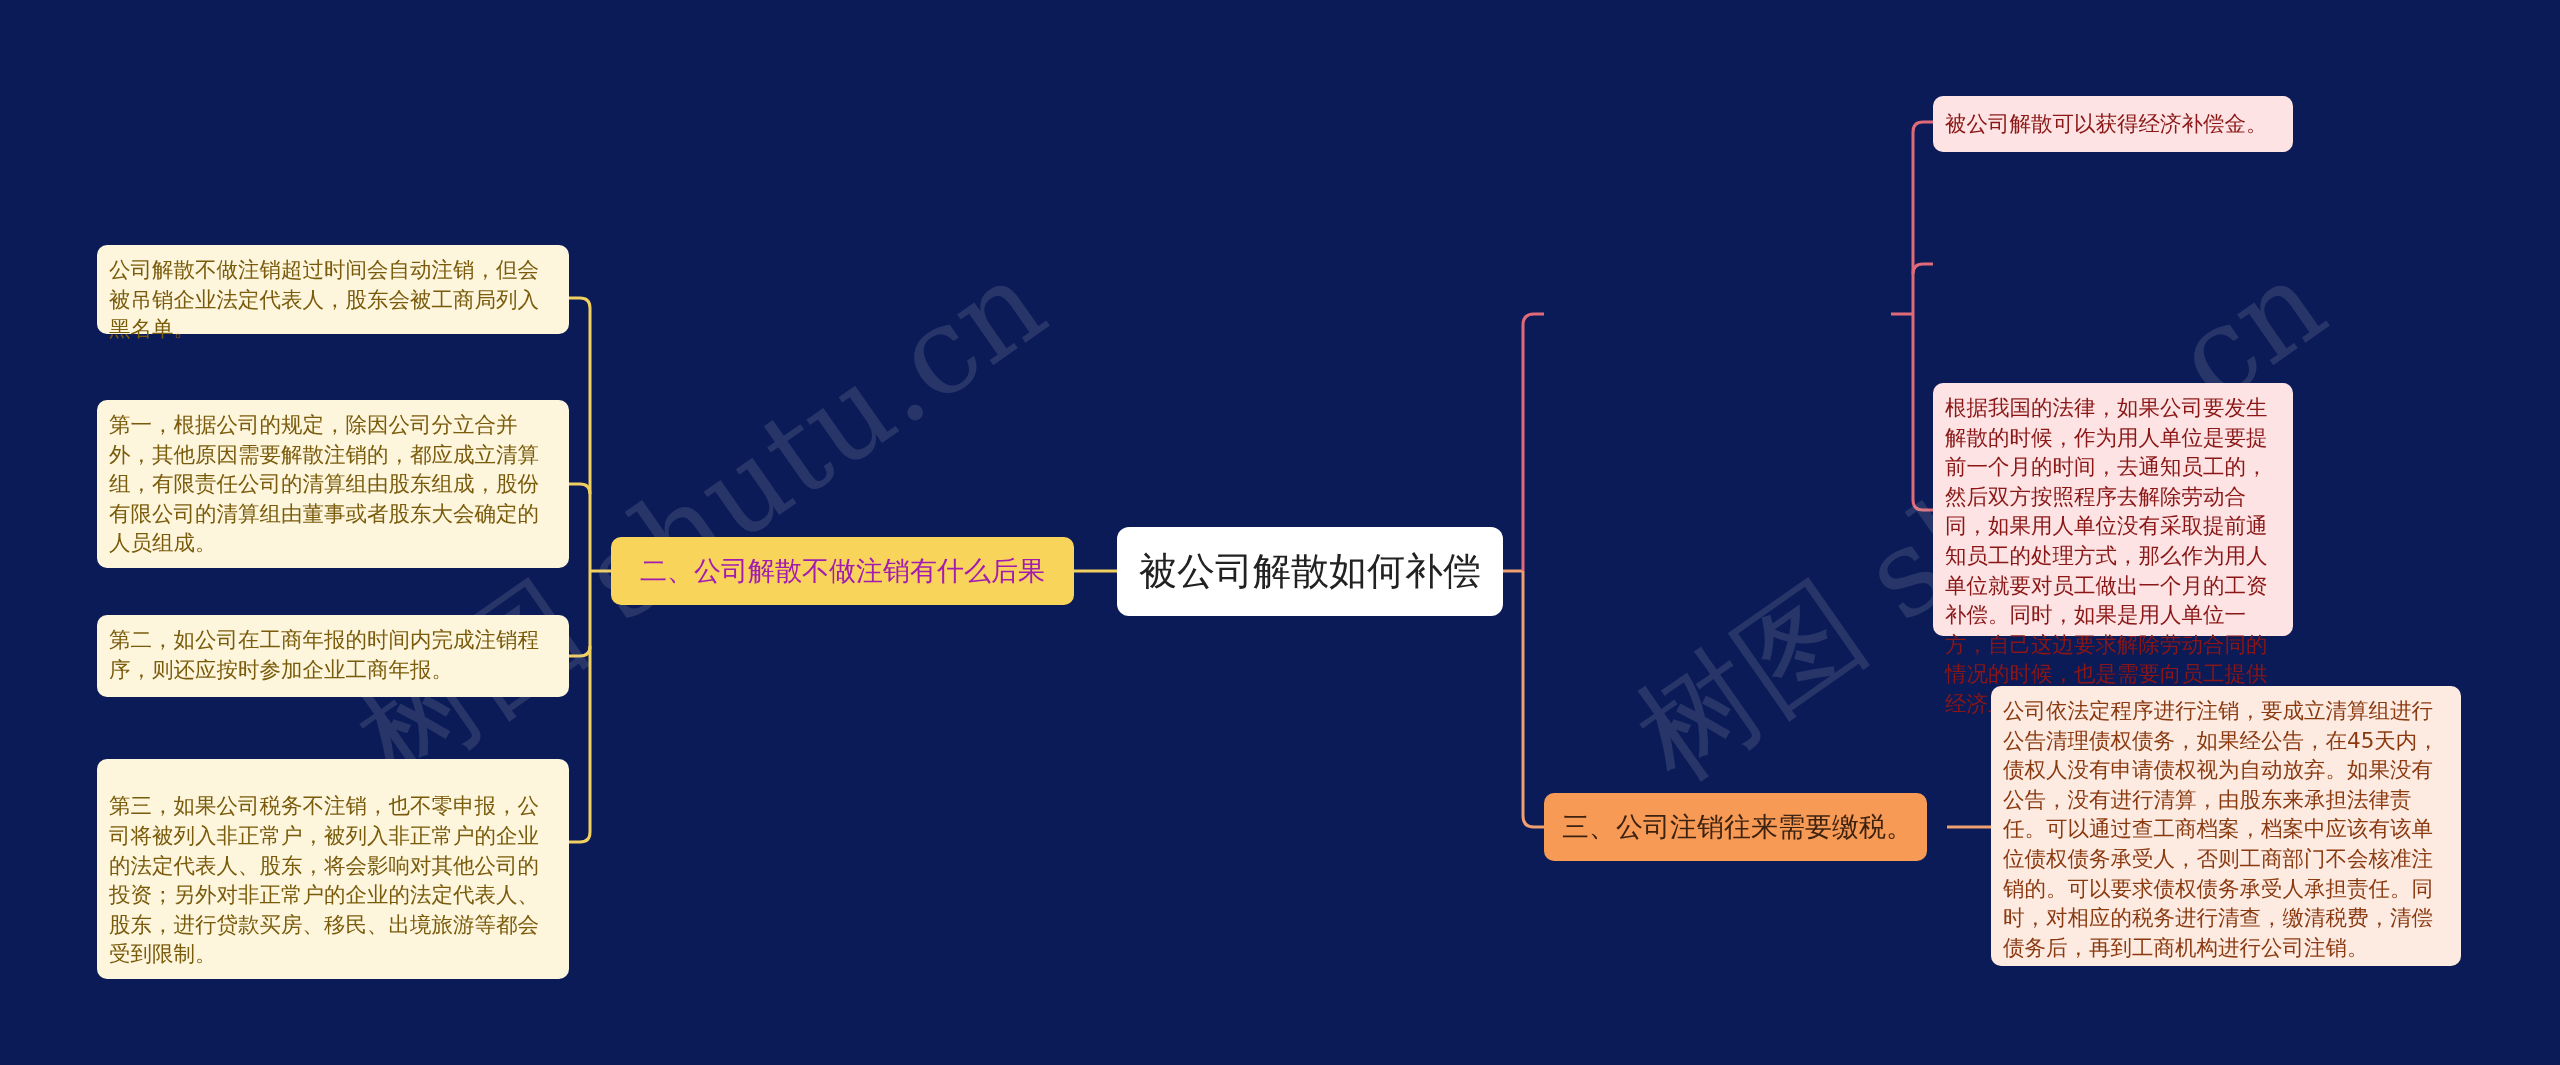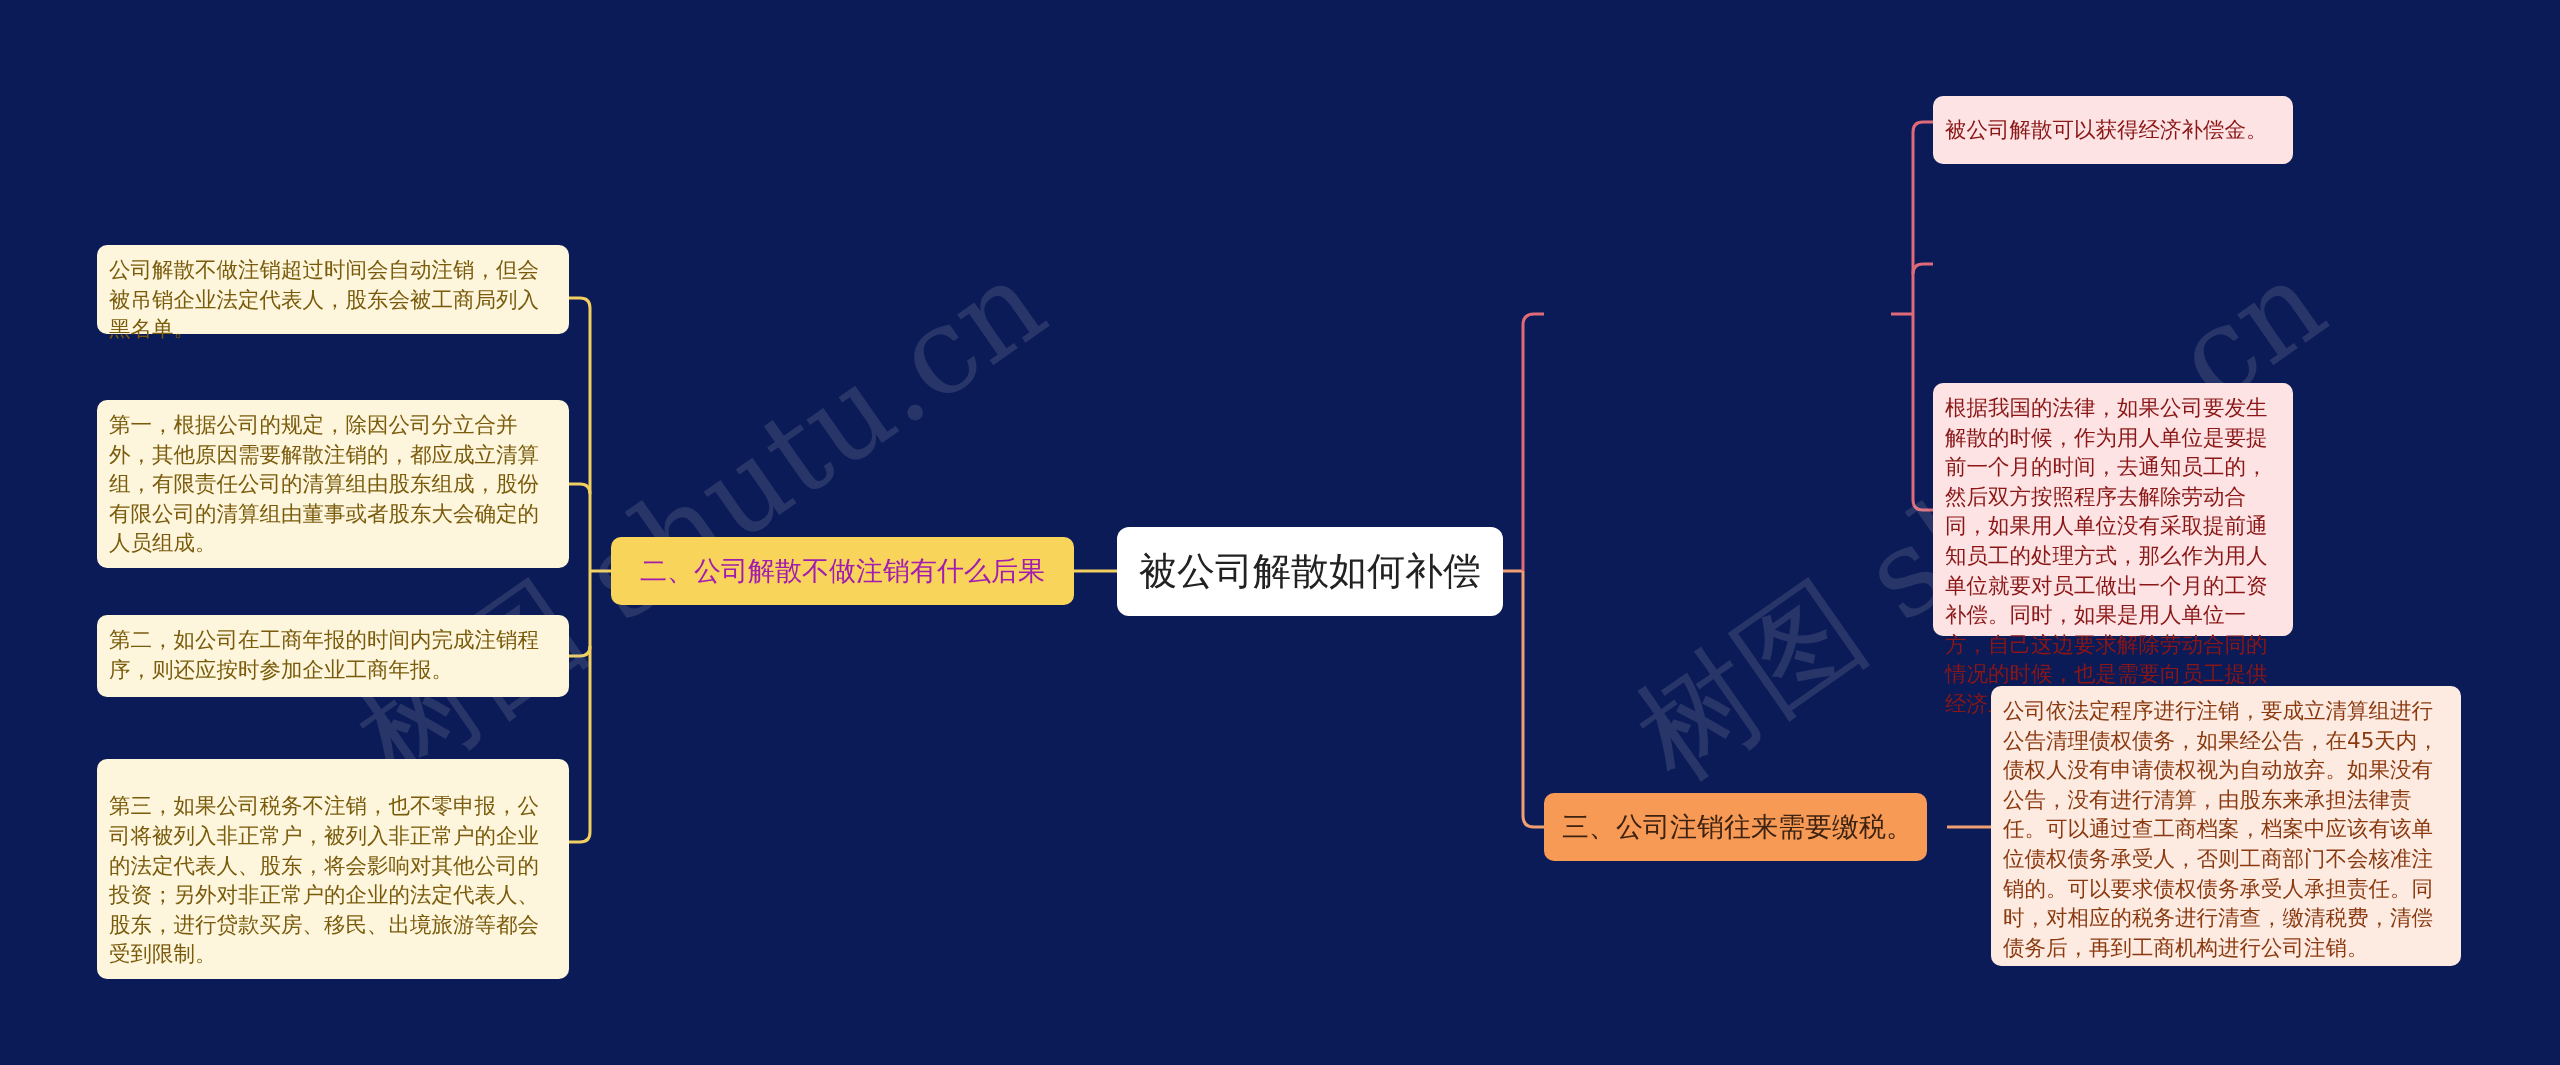--- a/index.html
+++ b/index.html
@@ -79,21 +79,21 @@
   <div class="node leaf l-left" style="top:400px; height:168px;">
     <span>第一，根据公司的规定，除因公司分立合并外，其他原因需要解散注销的，都应成立清算组，有限责任公司的清算组由股东组成，股份有限公司的清算组由董事或者股东大会确定的人员组成。</span>
   </div>
   <div class="node leaf l-left" style="top:615px; height:82px;">
     <span>第二，如公司在工商年报的时间内完成注销程序，则还应按时参加企业工商年报。</span>
   </div>
   <div class="node leaf l-left" style="top:759px; height:220px;align-items:flex-end;">
     <span>第三，如果公司税务不注销，也不零申报，公司将被列入非正常户，被列入非正常户的企业的法定代表人、股东，将会影响对其他公司的投资；另外对非正常户的企业的法定代表人、股东，进行贷款买房、移民、出境旅游等都会受到限制。</span>
   </div>
 
-  <div class="node leaf l-r1" style="top:96px; height:68px; align-items:center;">
+  <div class="node leaf l-r1" style="top:96px; height:56px; align-items:center;">
     <span>被公司解散可以获得经济补偿金。</span>
   </div>
   <div class="node leaf l-r1" style="top:383px; height:253px;">
     <span>根据我国的法律，如果公司要发生解散的时候，作为用人单位是要提前一个月的时间，去通知员工的，然后双方按照程序去解除劳动合同，如果用人单位没有采取提前通知员工的处理方式，那么作为用人单位就要对员工做出一个月的工资补偿。同时，如果是用人单位一方，自己这边要求解除劳动合同的情况的时候，也是需要向员工提供经济上面的补偿的。</span>
   </div>
 
   <div class="node branch b-r2">
     <span>三、公司注销往来需要缴税。</span>
   </div>
   <div class="node leaf l-r2" style="top:686px; height:280px;">

